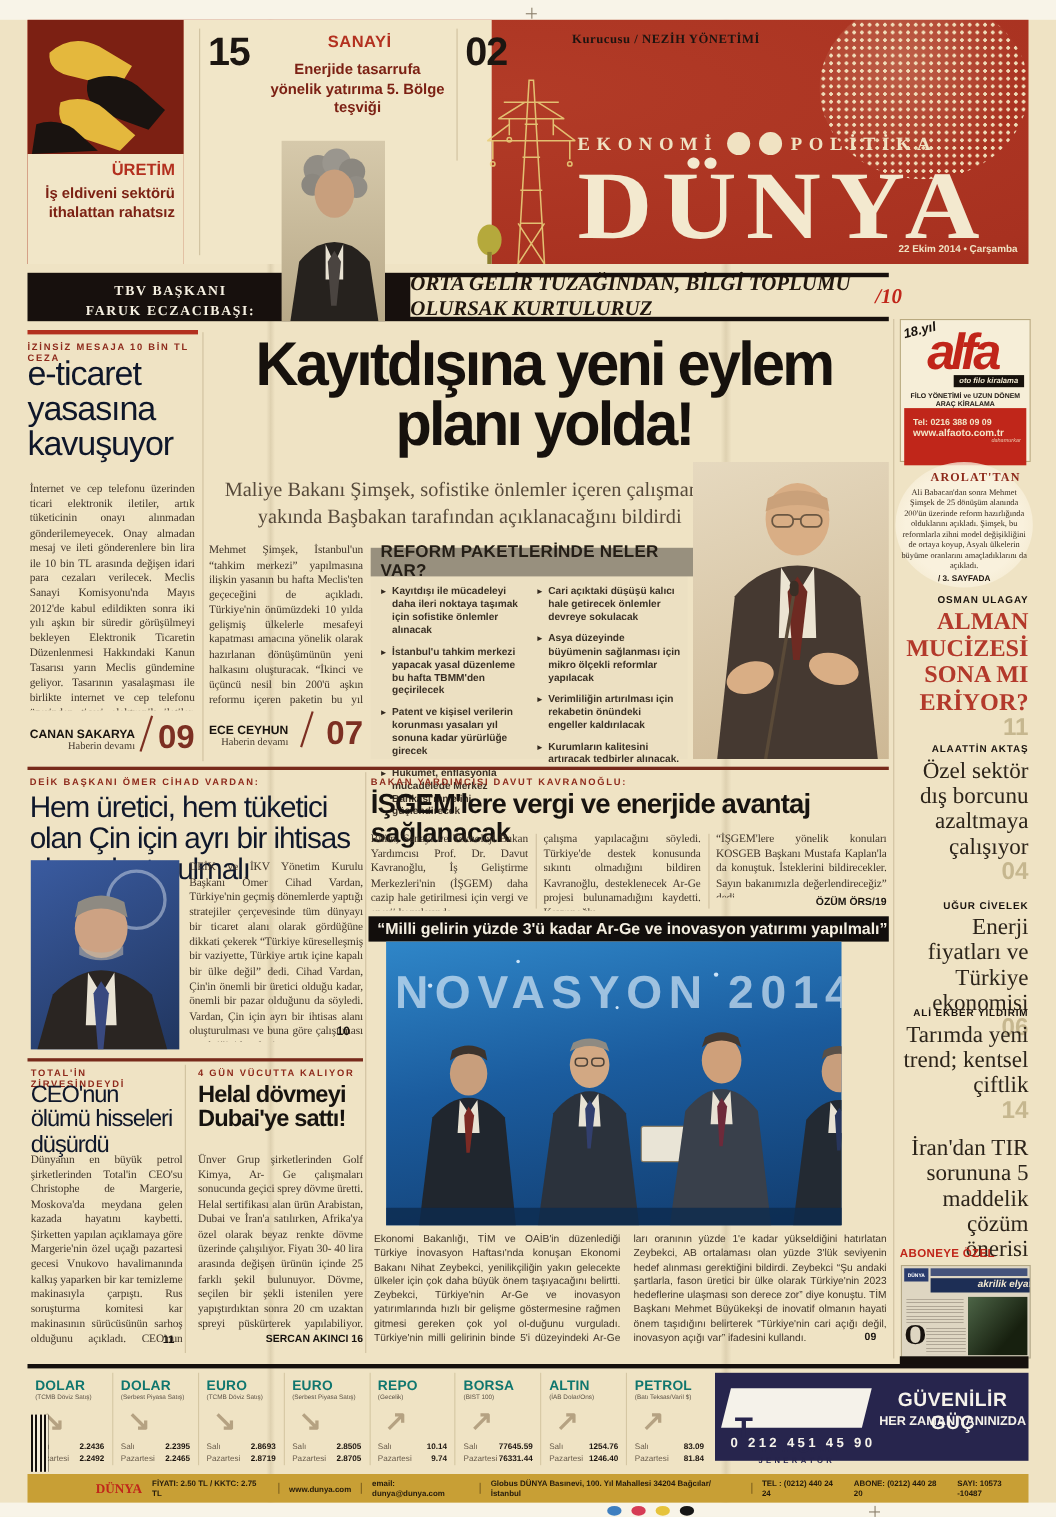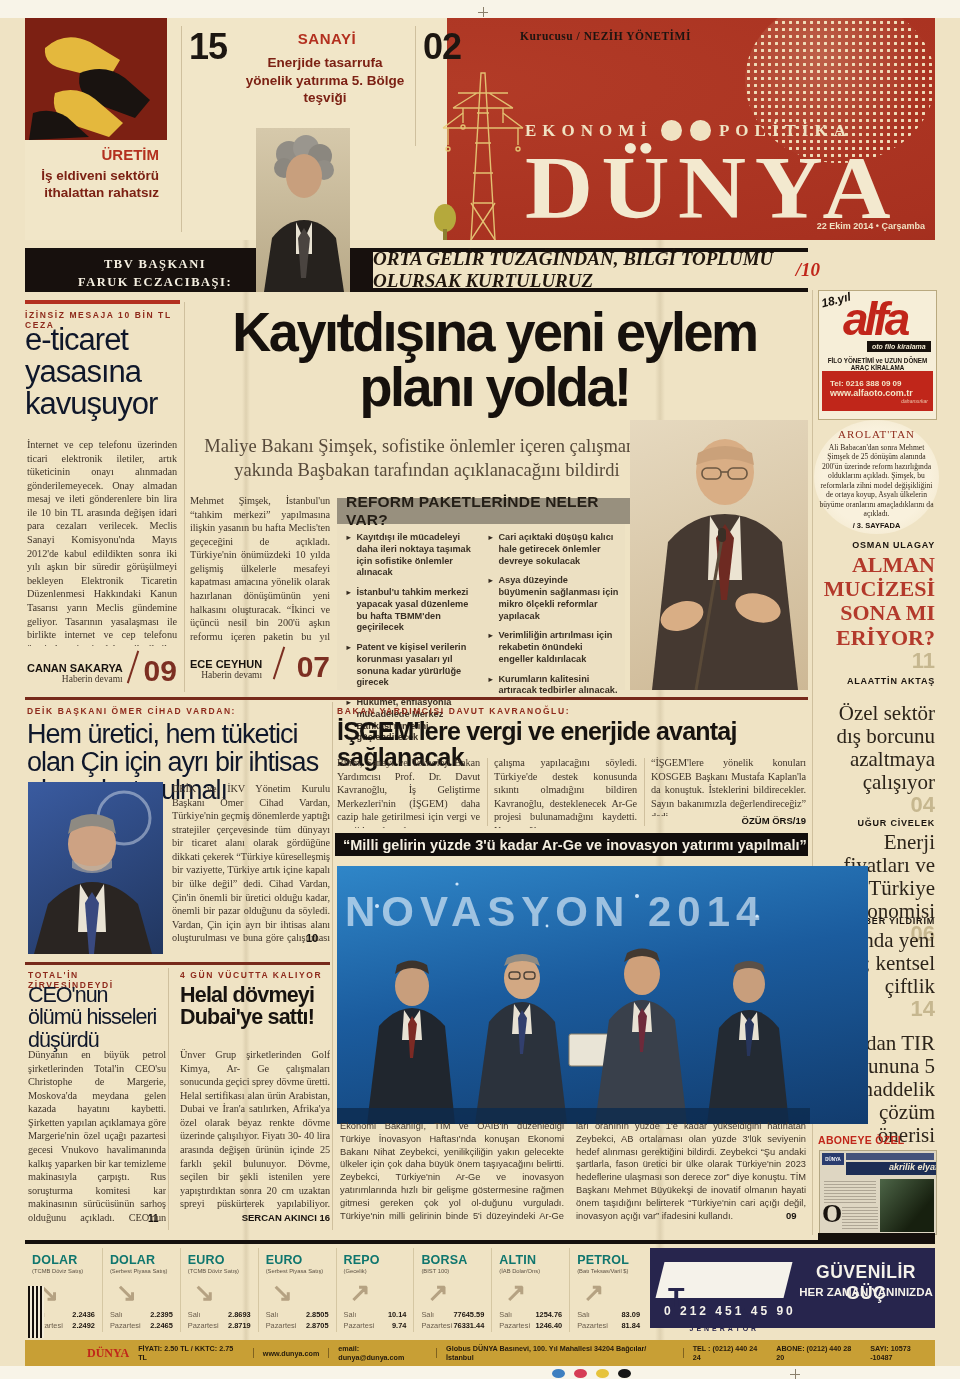--- a/index.html
+++ b/index.html
@@ -257,41 +257,41 @@
     </svg>
   </div>
 
   <div class="a vline" style="left:812px;top:290px;height:945px;"></div>
 
   <div id="alfa-card" class="a" style="left:818px;top:290px;width:117px;height:128px;">
     <div class="a" style="left:2px;top:2px;transform:rotate(-14deg);font-weight:800;font-style:italic;font-size:12px;color:#17110c;">18.yıl</div>
     <div id="alfa-logo" class="a" style="left:24px;top:8px;">alfa</div>
     <div id="alfa-tag" class="a" style="left:48px;top:50px;">oto filo kiralama</div>
     <div class="a" style="left:2px;top:66px;width:113px;text-align:center;font-weight:800;font-size:6.3px;color:#1c1510;">FİLO YÖNETİMİ ve UZUN DÖNEM ARAÇ KİRALAMA</div>
-    <div id="alfa-strip" class="a" style="left:3px;top:80px;width:111px;height:40px;padding-top:8px;box-sizing:border-box;">
+    <div id="alfa-strip" class="a" style="left:3px;top:80px;width:111px;height:52px;padding-top:8px;box-sizing:border-box;">
       <div style="padding-left:8px;font-weight:800;font-size:8px;">Tel: 0216 388 09 09</div>
       <div style="padding-left:8px;font-weight:800;font-size:9px;">www.alfaoto.com.tr</div>
       <div style="text-align:right;padding-right:5px;font-style:italic;font-size:5px;opacity:.8;">dahamurkar</div>
     </div>
   </div>
 
   <div class="a" style="left:814px;top:420px;width:125px;height:114px;border-radius:50%;background:radial-gradient(#f9f1dd 60%,rgba(249,241,221,0));padding-top:8px;box-sizing:border-box;">
-    <div style="text-align:center;font-family:'Liberation Serif',serif;font-weight:400;font-size:11px;color:#8e2a1c;letter-spacing:1px;">AROLAT'TAN</div>
+    <div style="text-align:left;font-family:'Liberation Serif',serif;font-weight:700;font-size:11px;color:#8e2a1c;letter-spacing:1px;padding-left:32px;">AROLAT'TAN</div>
     <div style="margin:3px 4px 0 4px;text-align:center;font-family:'Liberation Serif',serif;font-size:7.6px;line-height:1.25;color:#35291d;">Ali Babacan'dan sonra Mehmet Şimşek de 25 dönüşüm alanında 200'ün üzerinde reform hazırlığında olduklarını açıkladı. Şimşek, bu reformlarla zihni model değişikliğini de ortaya koyup, Asyalı ülkelerin büyüme oranlarını amaçladıklarını da açıkladı.</div>
     <div style="text-align:center;font-weight:800;font-size:7.5px;color:#1c140e;margin-top:2px;">/ 3. SAYFADA</div>
   </div>
 
   <div class="a" style="left:818px;top:540px;width:117px;">
     <div class="rail-name">OSMAN ULAGAY</div>
     <div class="rail-title accent-red" style="font-size:22px;margin-top:3px;">ALMAN MUCİZESİ SONA MI ERİYOR?</div>
     <div class="rail-page">11</div>
   </div>
   <div class="a" style="left:818px;top:676px;width:117px;">
     <div class="rail-name">ALAATTİN AKTAŞ</div>
-    <div class="rail-title" style="margin-top:16px;font-family:Liberation Serif, serif;">Özel sektör dış borcunu azaltmaya çalışıyor</div>
+    <div class="rail-title" style="margin-top:3px;font-family:Liberation Serif, serif;">Özel sektör dış borcunu azaltmaya çalışıyor</div>
     <div class="rail-page">04</div>
   </div>
   <div class="a" style="left:818px;top:818px;width:117px;">
     <div class="rail-name">UĞUR CİVELEK</div>
     <div class="rail-title" style="margin-top:3px;">Enerji fiyatları ve Türkiye ekonomisi</div>
     <div class="rail-page">06</div>
   </div>
   <div class="a" style="left:818px;top:916px;width:117px;">
     <div class="rail-name">ALİ EKBER YILDIRIM</div>
     <div class="rail-title" style="margin-top:3px;">Tarımda yeni trend; kentsel çiftlik</div>
@@ -337,21 +337,21 @@
   <div class="a kick" style="left:337px;top:706px;width:460px;">BAKAN YARDIMCISI DAVUT KAVRANOĞLU:</div>
   <div class="a headline-bold" style="left:337px;top:718px;width:471px;font-size:25px;">İŞGEM'lere vergi ve enerjide avantaj sağlanacak</div>
   <div class="a bodytxt just" style="left:337px;top:756px;width:143px;height:72px;overflow:hidden;">Bilim, Sanayi ve Teknoloji Bakan Yardımcısı Prof. Dr. Davut Kavranoğlu, İş Geliştirme Merkezleri'nin (İŞGEM) daha cazip hale getirilmesi için vergi ve enerji konularında</div>
   <div class="a bodytxt just" style="left:494px;top:756px;width:143px;height:72px;overflow:hidden;">çalışma yapılacağını söyledi. Türkiye'de destek konusunda sıkıntı olmadığını bildiren Kavranoğlu, desteklenecek Ar-Ge projesi bulunamadığını kaydetti. Kavranoğlu</div>
   <div class="a bodytxt just" style="left:651px;top:756px;width:155px;height:60px;overflow:hidden;">“İŞGEM'lere yönelik konuları KOSGEB Başkanı Mustafa Kaplan'la da konuştuk. İsteklerini bildirecekler. Sayın bakanımızla değerlendireceğiz” dedi.</div>
   <div class="a" style="left:651px;top:815px;width:155px;text-align:right;font-weight:800;font-size:9.5px;color:#17120e;">ÖZÜM ÖRS/19</div>
   <div class="a vline" style="left:487px;top:758px;height:68px;"></div>
   <div class="a vline" style="left:644px;top:758px;height:68px;"></div>
 
   <div class="a" style="left:335px;top:833px;width:473px;height:23px;background:#120e0c;color:#f4eee0;font-weight:800;font-size:14.5px;display:flex;align-items:center;padding-left:8px;box-sizing:border-box;">“Milli gelirin yüzde 3'ü kadar Ar-Ge ve inovasyon yatırımı yapılmalı”</div>
-  <div class="a" style="left:337px;top:856px;width:531px;height:258px;background:linear-gradient(170deg,#2f86c8 0%,#1b5c9e 45%,#123c6e 100%);overflow:hidden;margin-top:10px;">
+  <div class="a" style="left:351px;top:856px;width:414px;height:258px;background:linear-gradient(170deg,#2f86c8 0%,#1b5c9e 45%,#123c6e 100%);overflow:hidden;">
     <div class="a" style="left:8px;top:22px;width:460px;font-weight:800;font-size:42px;letter-spacing:6px;color:rgba(240,248,255,.6);white-space:nowrap;">NOVASYON 2014</div>
     <svg class="a" style="left:0;top:0;" width="473" height="258" viewBox="0 0 473 258">
       <g opacity=".9">
           <circle cx="40" cy="40" r="2" fill="#dff0ff"></circle>
           <circle cx="120" cy="18" r="1.6" fill="#dff0ff"></circle>
           <circle cx="300" cy="30" r="2" fill="#dff0ff"></circle>
           <circle cx="420" cy="50" r="1.6" fill="#dff0ff"></circle>
           <circle cx="210" cy="60" r="1.4" fill="#dff0ff"></circle>
         </g>
       <g>

